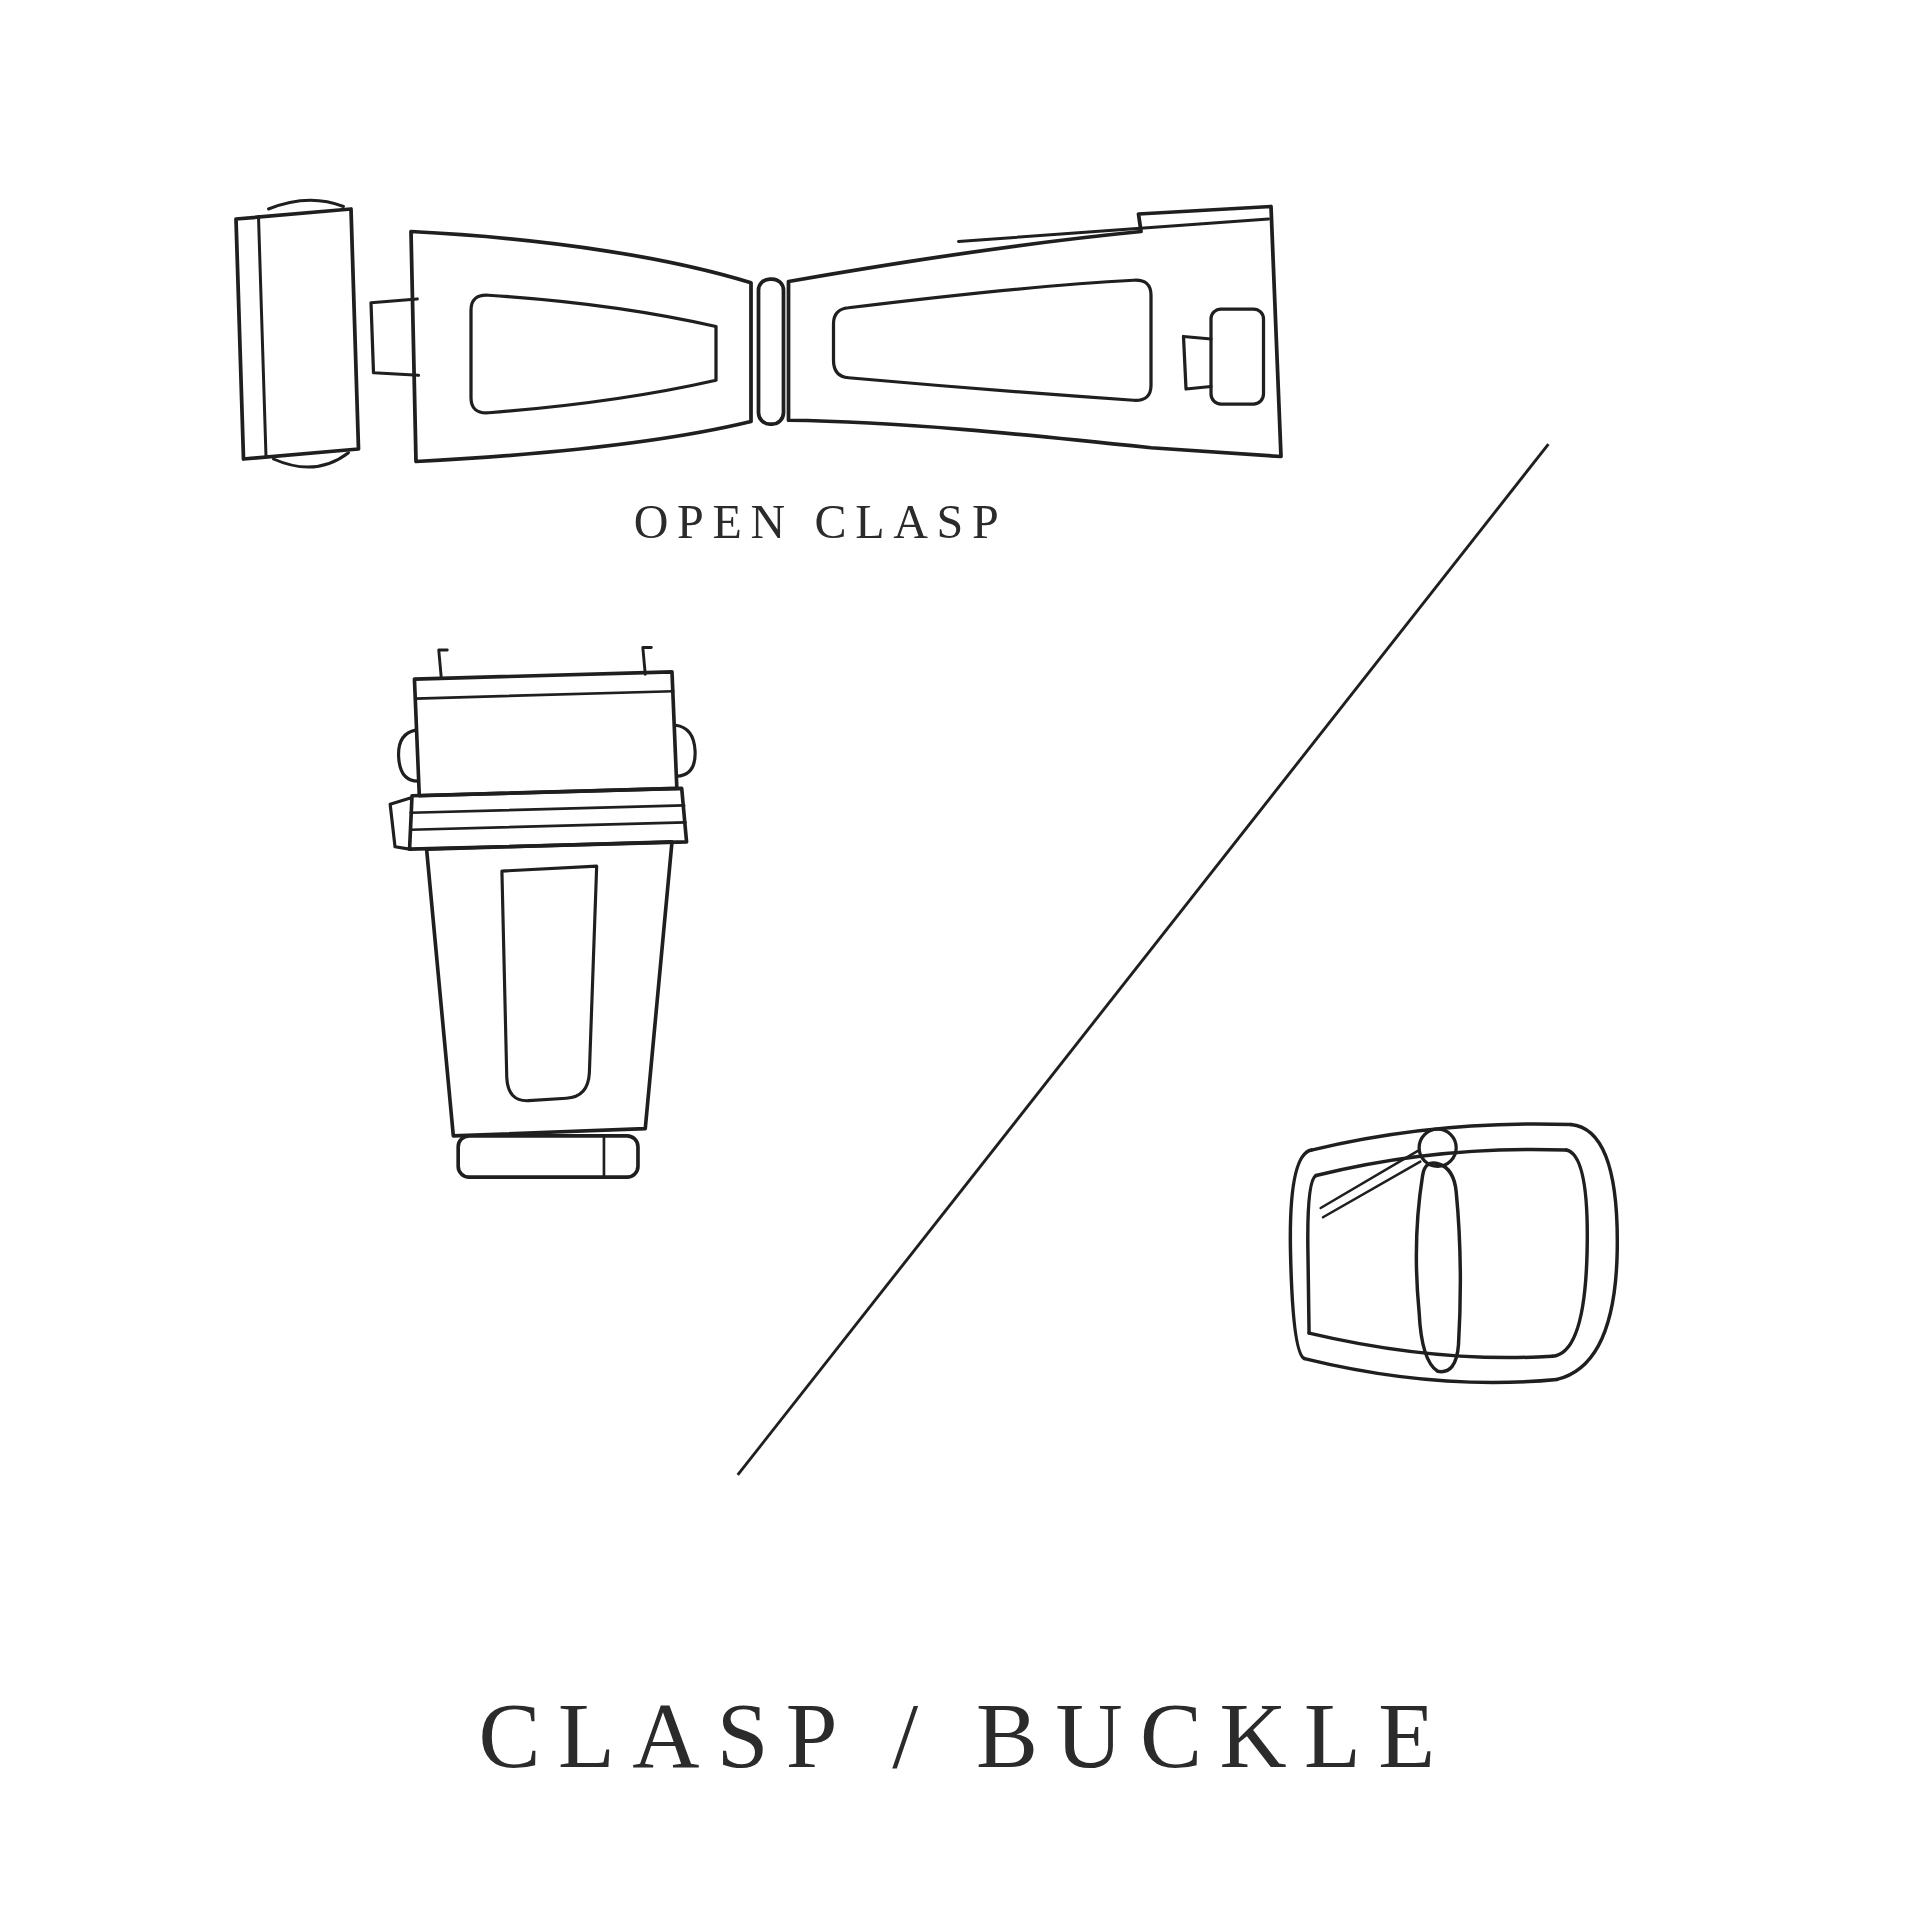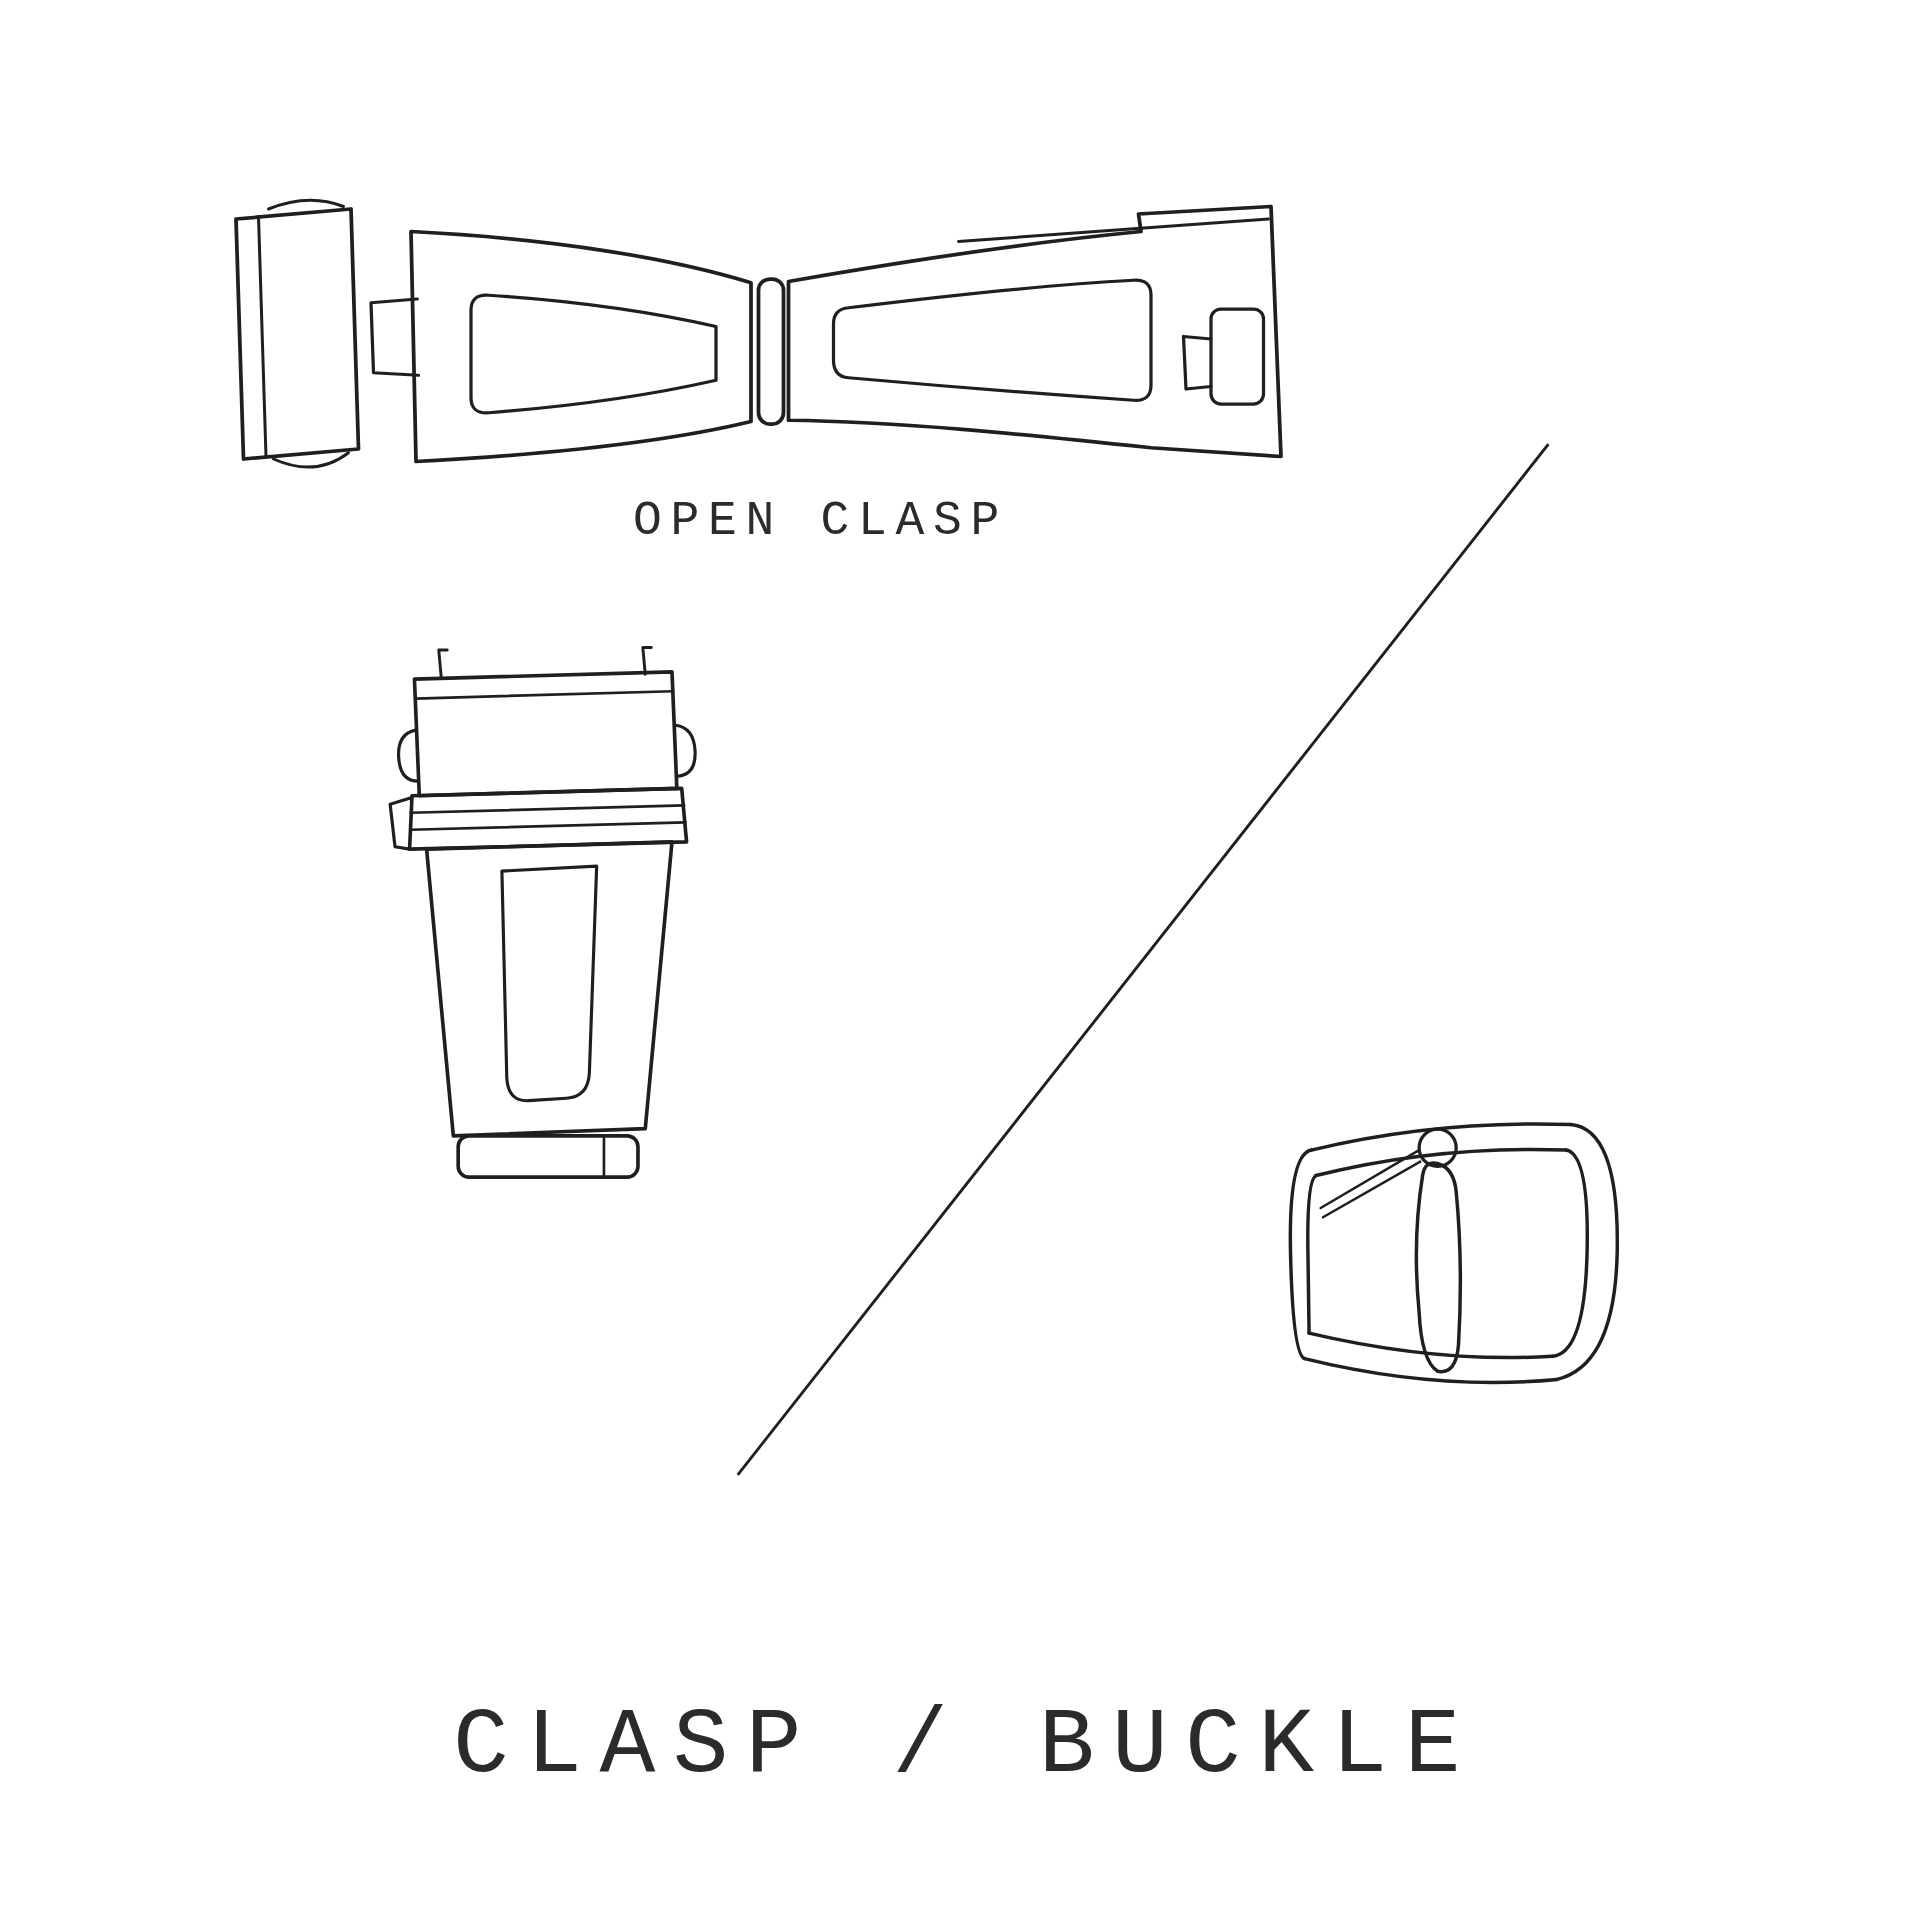--- a/index.html
+++ b/index.html
@@ -5,21 +5,21 @@
   html, body {
     margin: 0;
     padding: 0;
     background: var(--background, #ffffff);
   }
   .canvas {
     position: relative;
     width: 1931px;
     height: 1931px;
     background: var(--background, #ffffff);
-    font-family: Liberation Mono, monospace;
+    font-family: Liberation Serif, serif;
     overflow: hidden;
   }
   .illus-wrap { position: absolute; }
   .illus { display: block; width: 100%; height: 100%; }
   svg path, svg rect, svg line, svg circle {
     fill: none;
     stroke: var(--stroke, #1f1f1f);
   }
   .label {
     position: absolute;
@@ -27,21 +27,21 @@
     font-size: 48px;
     letter-spacing: 8.7px;
     text-align: center;
     white-space: nowrap;
   }
   .title {
     position: absolute;
     left: 0;
     right: 0;
     top: 1682px;
-    margin: 12px;
+    margin: 0;
     color: var(--text, #2b2b2b);
     font-size: 93px;
     font-weight: 400;
     letter-spacing: 17.4px;
     text-align: center;
     white-space: nowrap;
   }
   .open-clasp-wrap  { left: 208px;  top: 174px;  width: 1101px; height: 325px; }
   .open-label       { left: 502px;  top: 494px;  width: 637px; }
   .closed-wrap      { left: 378px;  top: 645px;  width: 328px;  height: 559px; }

